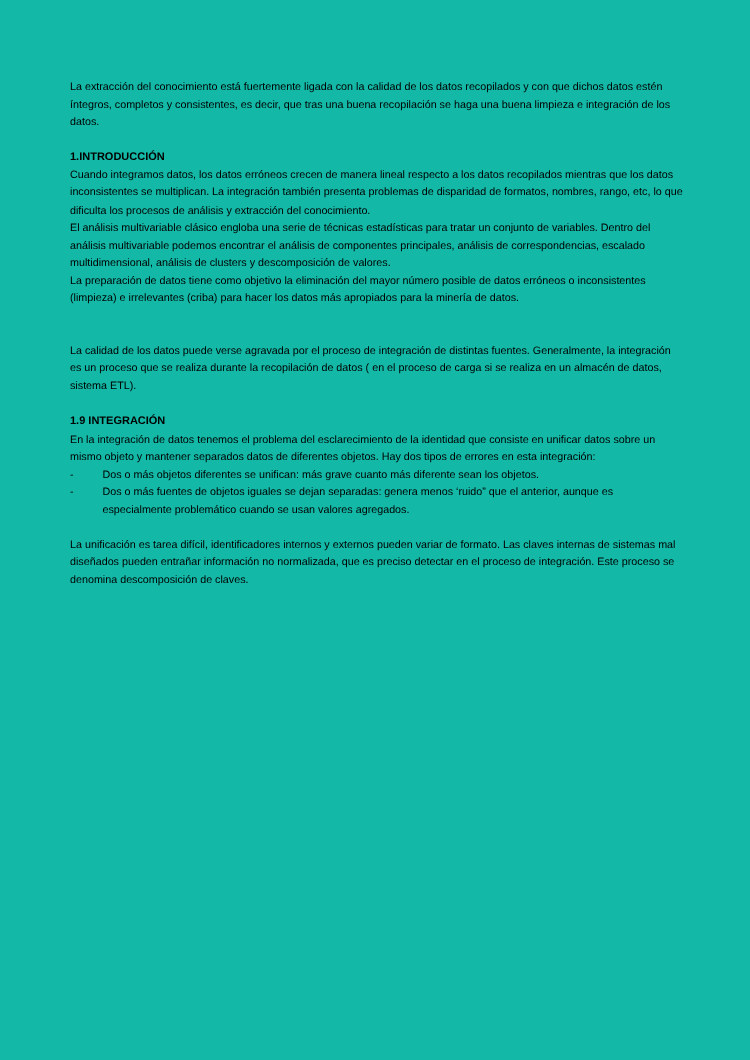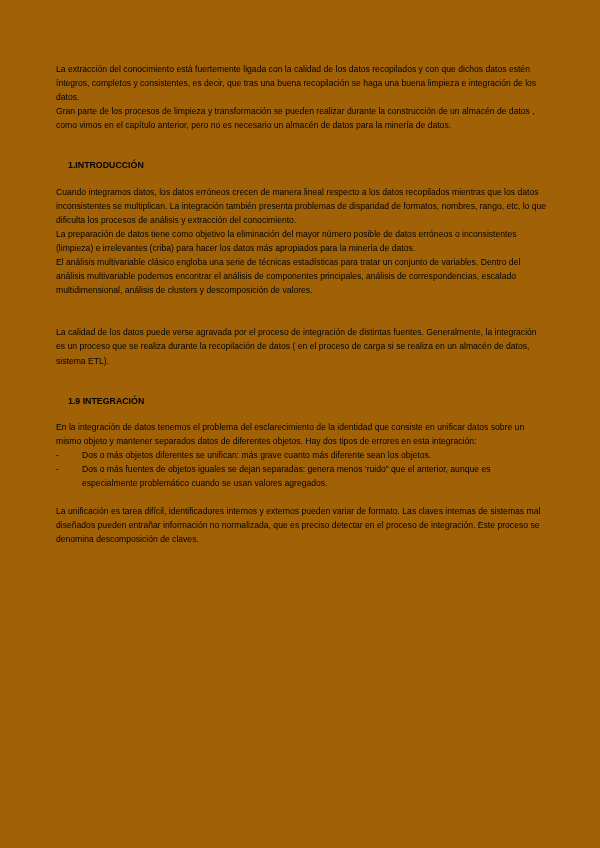--- a/index.html
+++ b/index.html
@@ -11,21 +11,21 @@
     width: 600px;
     height: 848px;
     font-family: "Liberation Sans", sans-serif;
     color: #000000;
     overflow: hidden;
   }
   .page {
     position: relative;
     width: 600px;
     height: 848px;
-    background: #a16207;
+    background: #14b8a6;
     box-sizing: border-box;
     padding: 62px 52px 0 56px;
   }
   .doc-body {
     font-size: 8.6px;
     line-height: 14.1px;
     text-align: left;
   }
   p {
     margin: 0;
@@ -34,21 +34,21 @@
   .para {
     margin: 0 0 0 0;
   }
   .gap {
     height: 14px;
   }
   h2.heading {
     font-size: 8.8px;
     line-height: 14.1px;
     font-weight: bold;
-    margin: 12px;
+    margin: 0;
     padding: 0;
   }
   .bullet {
     display: flex;
     margin: 0;
   }
   .bullet .dash {
     width: 26px;
     flex: 0 0 26px;
   }
@@ -56,29 +56,28 @@
     flex: 1 1 auto;
   }
 </style>
 </head>
 <body>
 
 <div class="page">
   <div class="doc-body">
 
     <p class="para">La extracción del conocimiento está fuertemente ligada con la calidad de los datos recopilados y con que dichos datos estén íntegros, completos y consistentes, es decir, que tras una buena recopilación se haga una buena limpieza e integración de los datos.</p>
-    <p class="para">Gran parte de los procesos de limpieza y transformación se pueden realizar durante la construcción de un almacén de datos , como vimos en el capítulo anterior, pero no es necesario un almacén de datos para la minería de datos.</p>
 
     <div class="gap"></div>
 
     <h2 class="heading">1.INTRODUCCIÓN</h2>
 
     <p class="para">Cuando integramos datos, los datos erróneos crecen de manera lineal respecto a los datos recopilados mientras que los datos inconsistentes se multiplican. La integración también presenta problemas de disparidad de formatos, nombres, rango, etc, lo que dificulta los procesos de análisis y extracción del conocimiento.</p>
+    <p class="para">El análisis multivariable clásico engloba una serie de técnicas estadísticas para tratar un conjunto de variables. Dentro del análisis multivariable podemos encontrar el análisis de componentes principales, análisis de correspondencias, escalado multidimensional, análisis de clusters y descomposición de valores.</p>
     <p class="para">La preparación de datos tiene como objetivo la eliminación del mayor número posible de datos erróneos o inconsistentes (limpieza) e irrelevantes (criba) para hacer los datos más apropiados para la minería de datos.</p>
-    <p class="para">El análisis multivariable clásico engloba una serie de técnicas estadísticas para tratar un conjunto de variables. Dentro del análisis multivariable podemos encontrar el análisis de componentes principales, análisis de correspondencias, escalado multidimensional, análisis de clusters y descomposición de valores.</p>
 
     <div class="gap"></div>
 
 
     <div class="gap"></div>
 
 
     <p class="para">La calidad de los datos puede verse agravada por el proceso de integración de distintas fuentes. Generalmente, la integración es un proceso que se realiza durante la recopilación de datos ( en el proceso de carga si se realiza en un almacén de datos, sistema ETL).</p>
 
     <div class="gap"></div>

